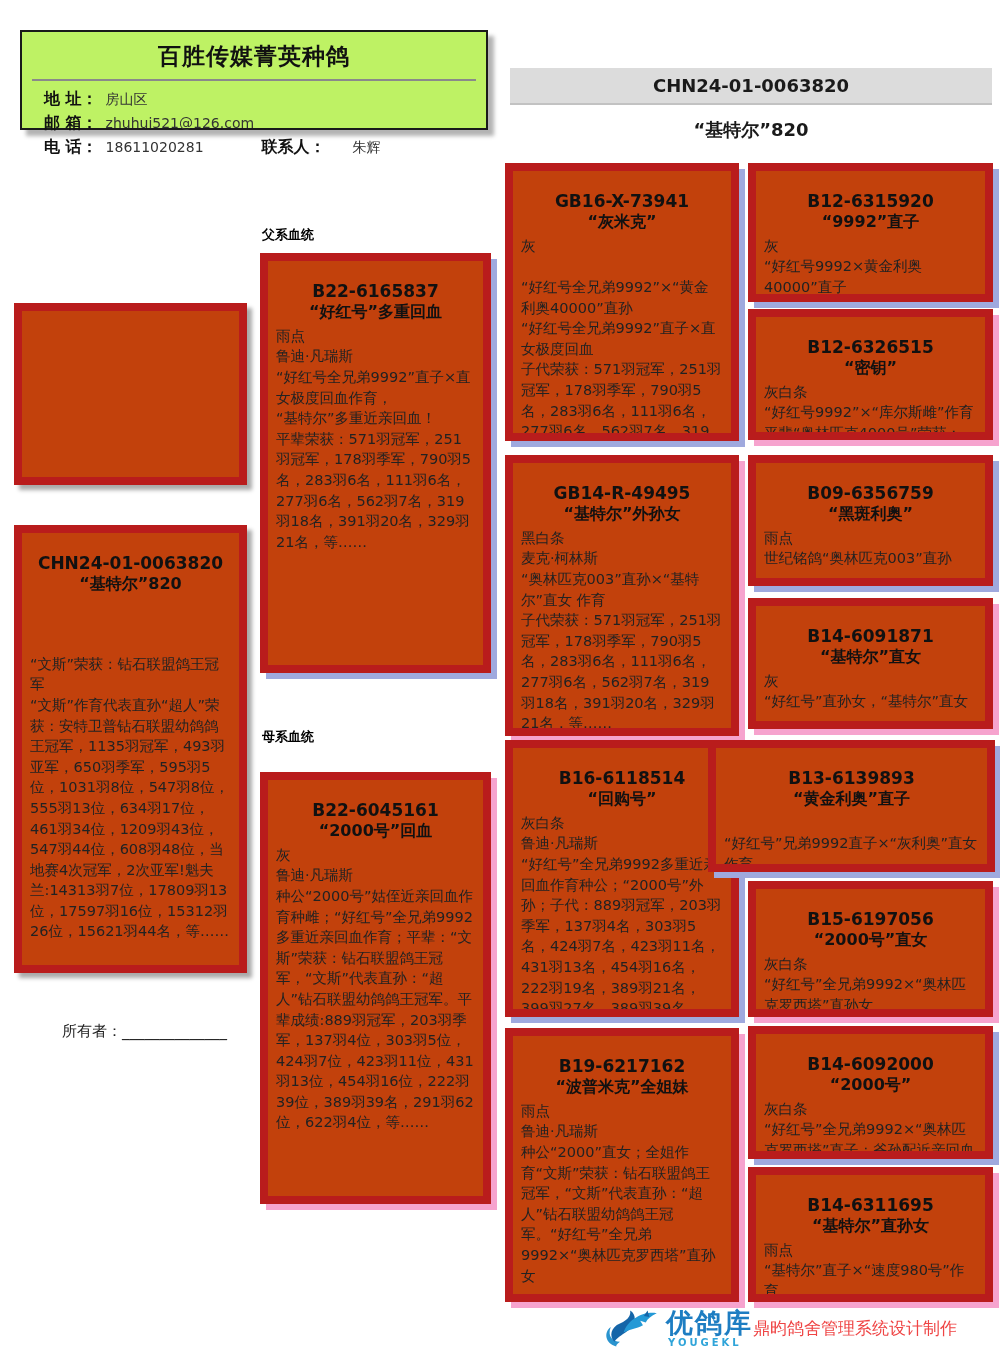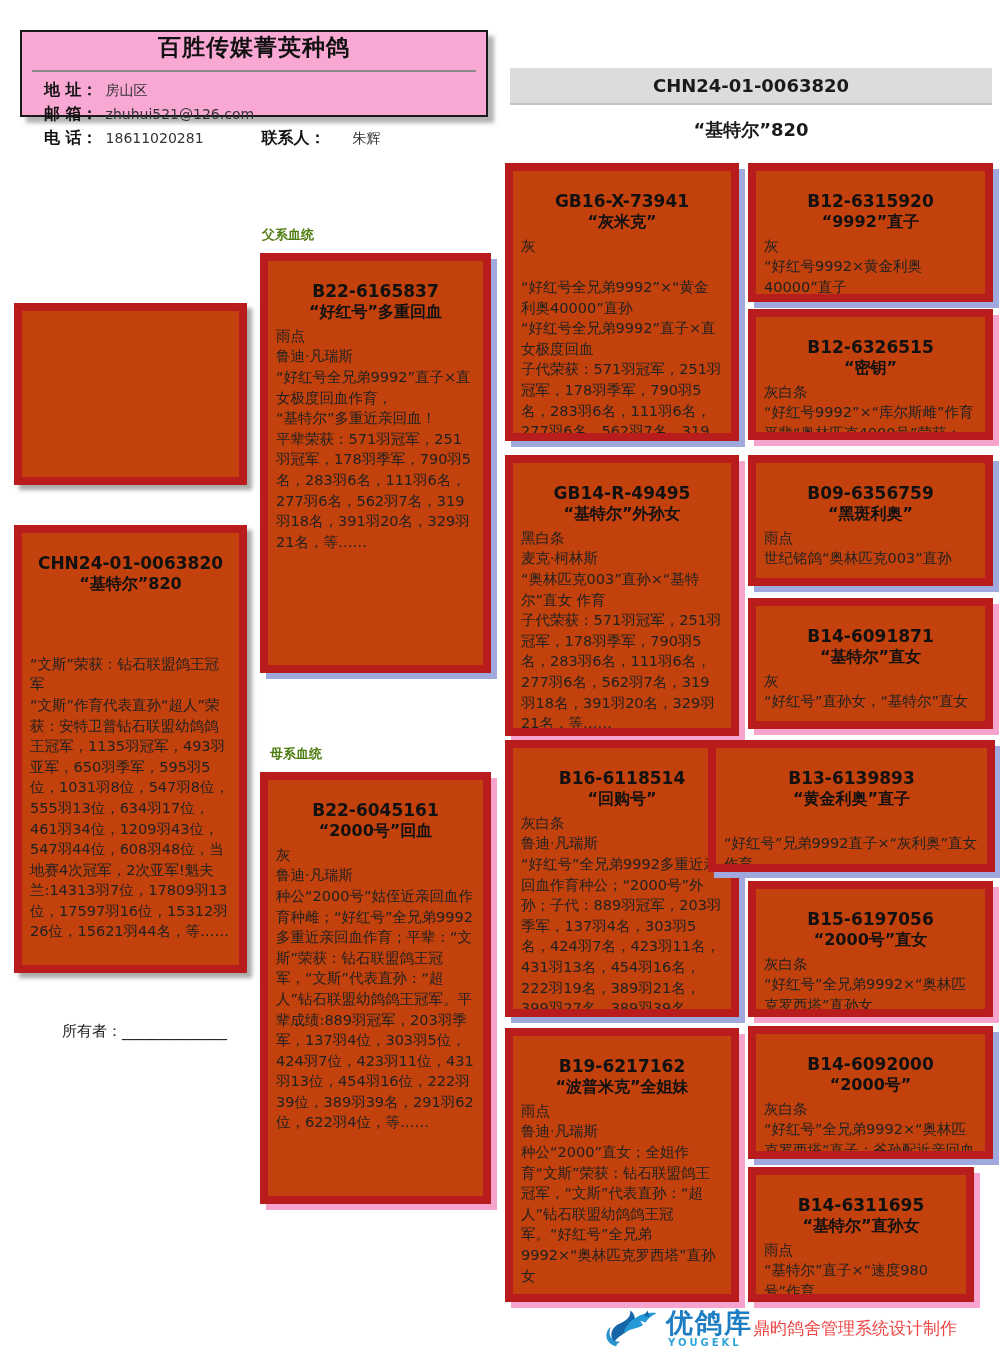--- a/index.html
+++ b/index.html
@@ -5,23 +5,23 @@
   * { margin:0; padding:0; box-sizing:border-box; }
   html,body { background:#f5f5f5; }
   body { font-family:"DejaVu Sans","Liberation Sans",sans-serif; }
   #page {
     position:relative; width:1000px; height:1358px;
     background:#ffffff; margin:0 auto; overflow:hidden;
   }
 
   
   .loft-card {
-    position:absolute; left:20px; top:30px; width:468px; height:87px;
-    background:#f9a8d4; border:2px solid #1a1a1a;
-    box-shadow:6px 6px 4px #b4b4b4; padding-top:0;
+    position:absolute; left:20px; top:30px; width:468px; height:100px;
+    background:#bef264; border:2px solid #1a1a1a;
+    box-shadow:6px 6px 4px #b4b4b4; padding-top:9px;
   }
   .loft-title { text-align:center; font-size:23px; font-weight:bold; color:#111; letter-spacing:1px; }
   .loft-sep { border:none; border-top:2px solid #8a8a8a; margin:7px 10px 8px 10px; }
   .loft-rows { padding-left:22px; font-size:14px; color:#222; }
   .loft-row { display:flex; align-items:baseline; margin-bottom:3px; }
   .loft-label { font-weight:bold; font-size:16px; color:#111; margin-right:8px; white-space:nowrap; }
   .loft-val { font-size:14px; color:#333; }
   .loft-row .pair2 { margin-left:58px; display:flex; align-items:baseline;gap:19px; }
 
   
@@ -30,21 +30,21 @@
     background:#dcdcdc; border-bottom:2px solid #c2c2c2;
     display:flex; align-items:center; justify-content:center;
     font-size:18px; font-weight:bold; color:#1a1a1a;
   }
   .banner-name {
     position:absolute; left:510px; top:118px; width:482px;
     text-align:center; font-size:18px; font-weight:bold; color:#1a1a1a;
   }
 
   
-  .gen-label { position:absolute; font-size:13px; font-weight:bold; color:#4d7c0f; }
+  .gen-label { position:absolute; font-size:13px; font-weight:bold; color:#000000; }
 
   
   .pbox {
     position:absolute; background:#c2410c; border:8px solid #b91c1c;
     overflow:hidden; padding:19px 8px 4px 8px;
   }
   .pbox.blue { box-shadow:6px 6px 0 #9fa9de; }
   .pbox.pink { box-shadow:6px 6px 0 #f6a3ce; }
   .pbox.gray { box-shadow:5px 5px 4px #aaaaaa; }
   .pring  { text-align:center; font-size:17px; font-weight:bold; color:#111; line-height:1.3; }
@@ -102,21 +102,21 @@
     <div class="main-gap"></div>
     <div class="pbody">“文斯”荣获：钻石联盟鸽王冠军
 “文斯”作育代表直孙“超人”荣获：安特卫普钻石联盟幼鸽鸽王冠军，1135羽冠军，493羽亚军，650羽季军，595羽5位，1031羽8位，547羽8位，555羽13位，634羽17位，461羽34位，1209羽43位，547羽44位，608羽48位，当地赛4次冠军，2次亚军!魁夫兰:14313羽7位，17809羽13位，17597羽16位，15312羽26位，15621羽44名，等……</div>
   </div>
 
   <div class="owner-line">
     <span>所有者：</span><span>______________</span>
   </div>
 
   <div class="gen-label" style="left:262px; top:226px;">父系血统</div>
-  <div class="gen-label" style="left:262px; top:745px;margin-left:8px;">母系血统</div>
+  <div class="gen-label" style="left:262px; top:728px;">母系血统</div>
 
   <div class="pbox blue" style="left:260px; top:253px; width:231px; height:420px;">
     <div class="pring">B22-6165837</div>
     <div class="pname">“好红号”多重回血</div>
     <div class="pbody">雨点
 鲁迪·凡瑞斯
 “好红号全兄弟9992”直子×直女极度回血作育，
 “基特尔”多重近亲回血！
 平辈荣获：571羽冠军，251羽冠军，178羽季军，790羽5名，283羽6名，111羽6名，277羽6名，562羽7名，319羽18名，391羽20名，329羽21名，等……</div>
   </div>
@@ -209,21 +209,21 @@
 同父半姐妹作育“文斯”荣获：钻</div>
   </div>
 
   <div class="pbox blue" style="left:748px; top:1026px; width:245px; height:133px;">
     <div class="pring">B14-6092000</div>
     <div class="pname">“2000号”</div>
     <div class="pbody">灰白条
 “好红号”全兄弟9992×“奥林匹克罗西塔”直子；爷孙配近亲回血超级种公！后代超级发</div>
   </div>
 
-  <div class="pbox pink" style="left:748px; top:1167px; width:226px; height:135px;">
+  <div class="pbox pink" style="left:748px; top:1167px; width:245px; height:135px;">
     <div class="pring">B14-6311695</div>
     <div class="pname">“基特尔”直孙女</div>
     <div class="pbody">雨点
 “基特尔”直子×“速度980号”作育
 平辈作育：2013年全国鸽王亚军，</div>
   </div>
 
   <div class="footer">
     <svg class="logo-icon" viewBox="0 0 60 50">
       <path d="M14 45 C2 42 0 30 8 24 C4 34 10 40 18 40 C14 43 14 44 14 45 Z" fill="#2a94cf"></path>

